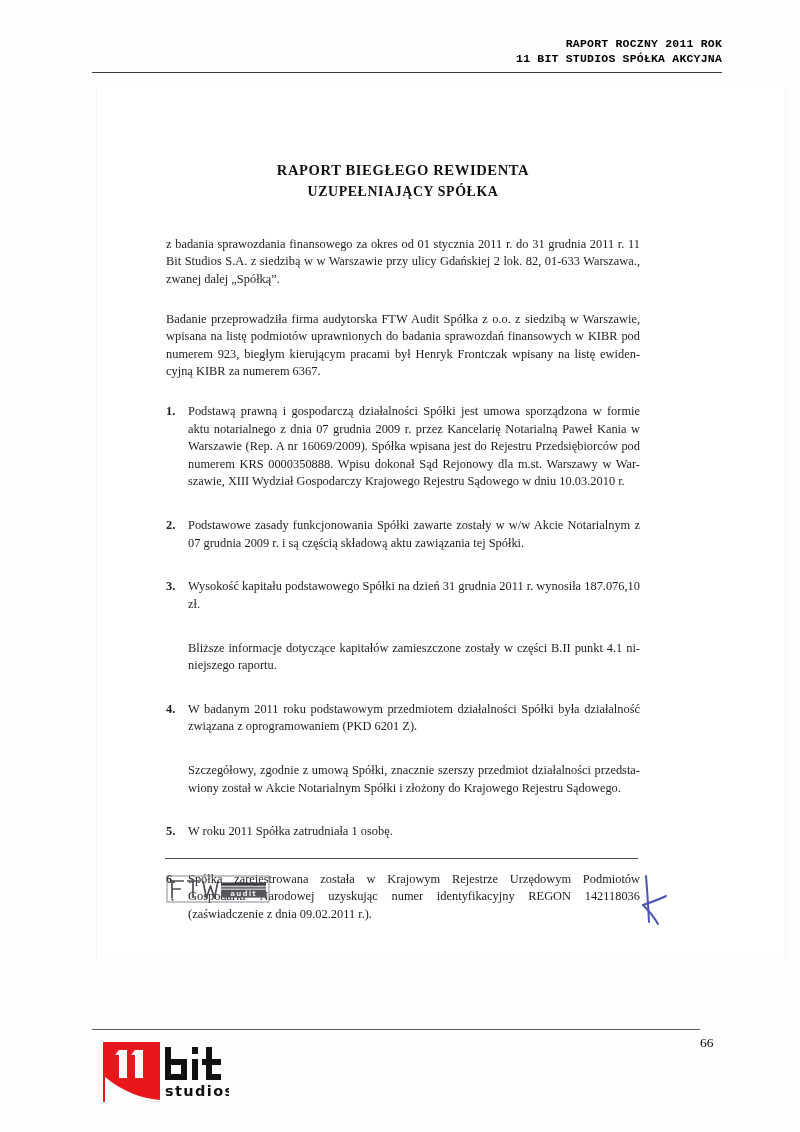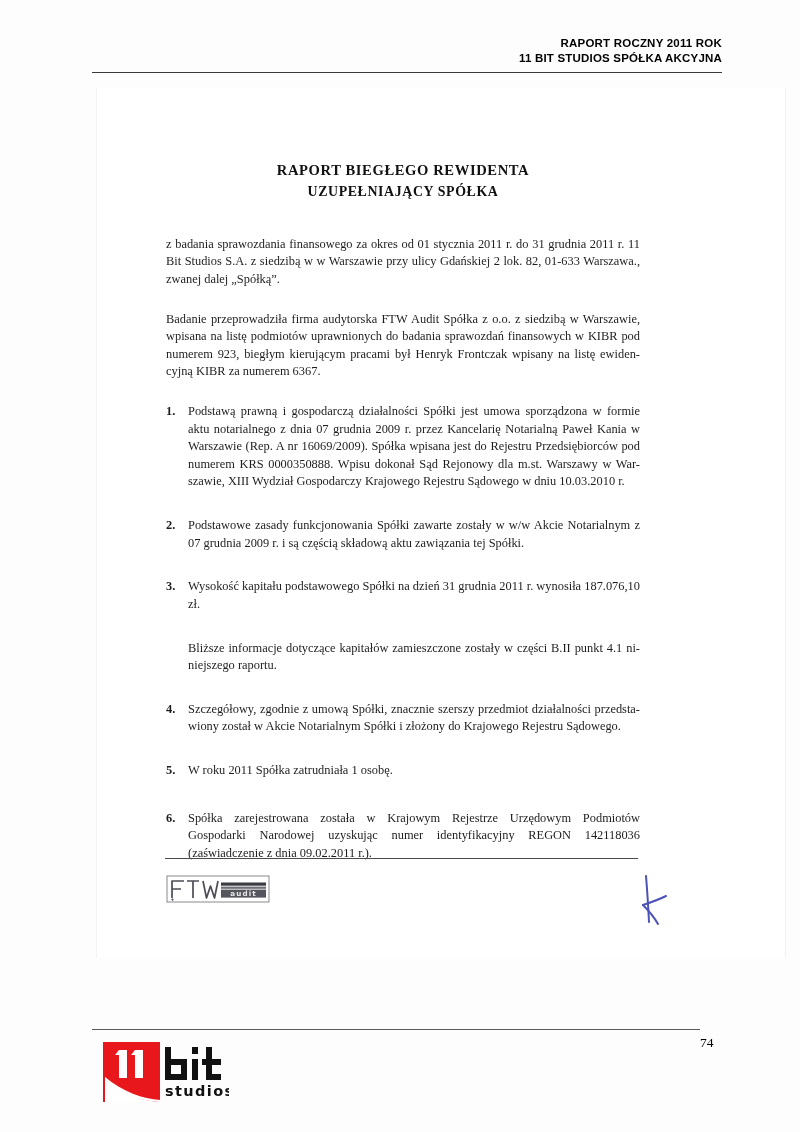--- a/index.html
+++ b/index.html
@@ -33,21 +33,21 @@
     border-left: 1px solid #f4f4f4;
   }
 
   
   .doc-header {
     position: absolute;
     left: 92px;
     top: 36px;
     width: 630px;
     text-align: right;
-    font-family: Liberation Sans, sans-serif;
+    font-family: Liberation Mono, monospace;
     font-weight: bold;
     font-size: 11.5px;
     letter-spacing: 0.2px;
     color: #000000;
     line-height: 1.32;
   }
   .doc-header .hl { display: block; white-space: nowrap; }
   .header-rule {
     position: absolute;
     left: 92px;
@@ -201,20 +201,21 @@
   </div>
 
   <div class="num-item loose">
     <span class="num">3.</span>
     <p>Wysokość kapitału podstawowego Spółki na dzień 31 grudnia 2011 r. wynosiła 187.076,10 zł.</p>
     <p>Bliższe informacje dotyczące kapitałów zamieszczone zostały w części B.II punkt 4.1 ni-niejszego raportu.</p>
   </div>
 
   <div class="num-item loose">
     <span class="num">4.</span>
+    <p>W badanym 2011 roku podstawowym przedmiotem działalności Spółki była  działalność związana z oprogramowaniem (PKD 6201 Z).</p>
     <p>Szczegółowy, zgodnie z umową Spółki, znacznie szerszy przedmiot działalności przedsta-wiony został w Akcie Notarialnym Spółki i złożony do Krajowego Rejestru Sądowego.</p>
   </div>
 
   <div class="num-item looser">
     <span class="num">5.</span>
     <p>W roku 2011 Spółka zatrudniała 1 osobę.</p>
   </div>
 
   <div class="num-item">
     <span class="num">6.</span>
@@ -284,13 +285,13 @@
 
       <rect x="103" y="5" width="6" height="33"></rect>
       <rect x="99" y="17" width="19" height="6"></rect>
       <rect x="103" y="32" width="15" height="6"></rect>
     </g>
 
     <text x="62" y="54" font-family="DejaVu Sans, sans-serif" font-size="14.5" font-weight="bold" fill="#111111" letter-spacing="1.4">studios</text>
   </svg>
 </div>
 
-<div class="page-num">74</div>
+<div class="page-num">66</div>
 
 </body></html>

